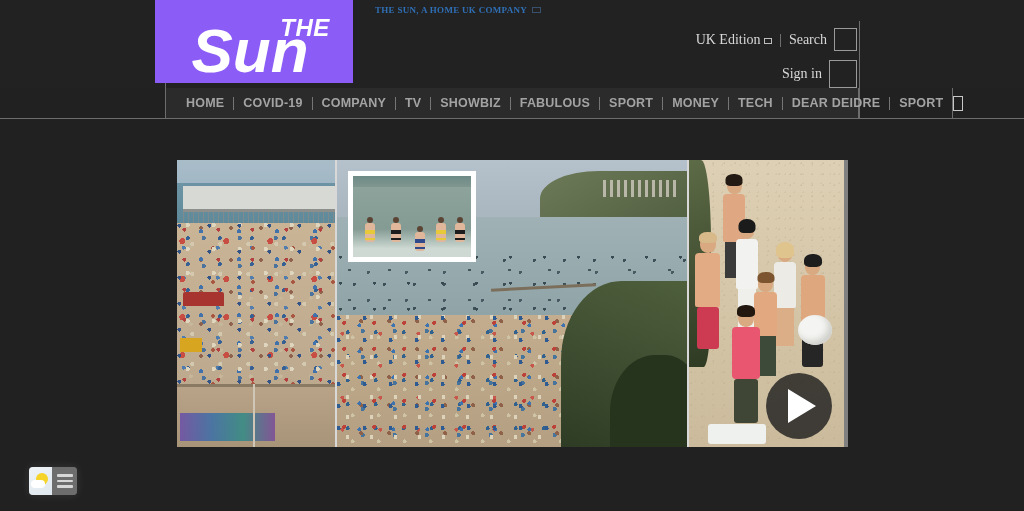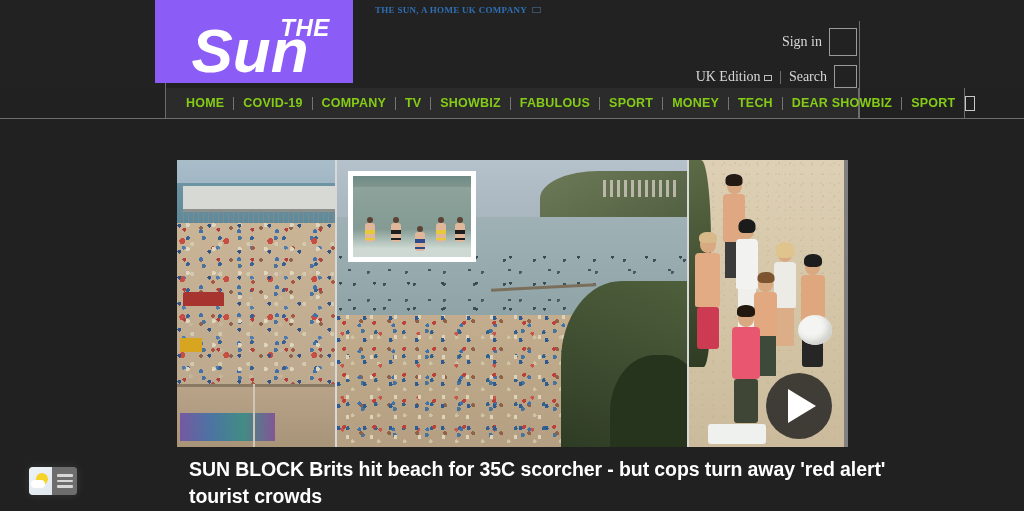--- a/index.html
+++ b/index.html
@@ -77,21 +77,21 @@
     border-right: 1px solid #6d6d6d;
   }
   .nav-items {
     display: flex; align-items: center;
     padding-left: 12px;
     flex: 1;
   }
   .nav-link {
     font-family: "Liberation Sans", sans-serif;
     font-size: 12.5px; font-weight: bold;
-    color: #84cc16;
+    color: #a3a3a3;
     letter-spacing: 0.2px;
     padding: 0 9px;
     white-space: nowrap;
   }
   .nav-sep { width: 1px; height: 13px; background: #757575; }
   .nav-menu-cell {
     width: 32px; height: 30px;
     border-left: 1px solid #6d6d6d;
     display: flex; align-items: center; justify-content: center;
   }
@@ -306,32 +306,32 @@
       </svg>
     </div>
 
     <div class="company-line">
       <span class="company-text">THE SUN, A HOME UK COMPANY</span>
       <span class="company-box"></span>
     </div>
 
     <div class="acct">
       <div class="acct-row">
-        <span>Sign in</span>
-        <span class="sq-lg"></span>
-      </div>
-      <div class="acct-row">
         <span>
           <span>UK Edition</span>
           <span class="mini-box"></span>
         </span>
         <span class="vdiv">|</span>
         <span>Search</span>
         <span class="sq-sm"></span>
       </div>
+      <div class="acct-row">
+        <span>Sign in</span>
+        <span class="sq-lg"></span>
+      </div>
     </div>
 
     <div class="hdr-right-rule"></div>
   </div>
 
   <div class="nav">
     <div class="nav-items">
       <a class="nav-link">HOME</a>
       <span class="nav-sep"></span>
       <a class="nav-link">COVID-19</a>
@@ -343,21 +343,21 @@
       <a class="nav-link">SHOWBIZ</a>
       <span class="nav-sep"></span>
       <a class="nav-link">FABULOUS</a>
       <span class="nav-sep"></span>
       <a class="nav-link">SPORT</a>
       <span class="nav-sep"></span>
       <a class="nav-link">MONEY</a>
       <span class="nav-sep"></span>
       <a class="nav-link">TECH</a>
       <span class="nav-sep"></span>
-      <a class="nav-link">DEAR SHOWBIZ</a>
+      <a class="nav-link">DEAR DEIDRE</a>
       <span class="nav-sep"></span>
       <a class="nav-link">SPORT</a>
     </div>
     <div class="nav-menu-cell">
       <span class="nav-menu-box"></span>
     </div>
   </div>
   <div class="logo-rule"></div>
   <div class="top-rule"></div>
 
@@ -468,21 +468,20 @@
       </div>
       <div class="ball"></div>
       <div class="rp-towel"></div>
 
       <div class="play-wrap">
         <span class="play-tri"></span>
       </div>
     </div>
   </div>
 
-  <h1 class="headline">SUN BLOCK Brits hit beach for 35C scorcher - but cops turn away 'red alert' tourist crowds</h1>
 
   <div class="tb-widget">
     <div class="tb-weather">
       <div class="tb-sun"></div>
       <div class="tb-cloud"></div>
     </div>
     <div class="tb-lines">
       <span class="tb-line"></span>
       <span class="tb-line"></span>
       <span class="tb-line"></span>

